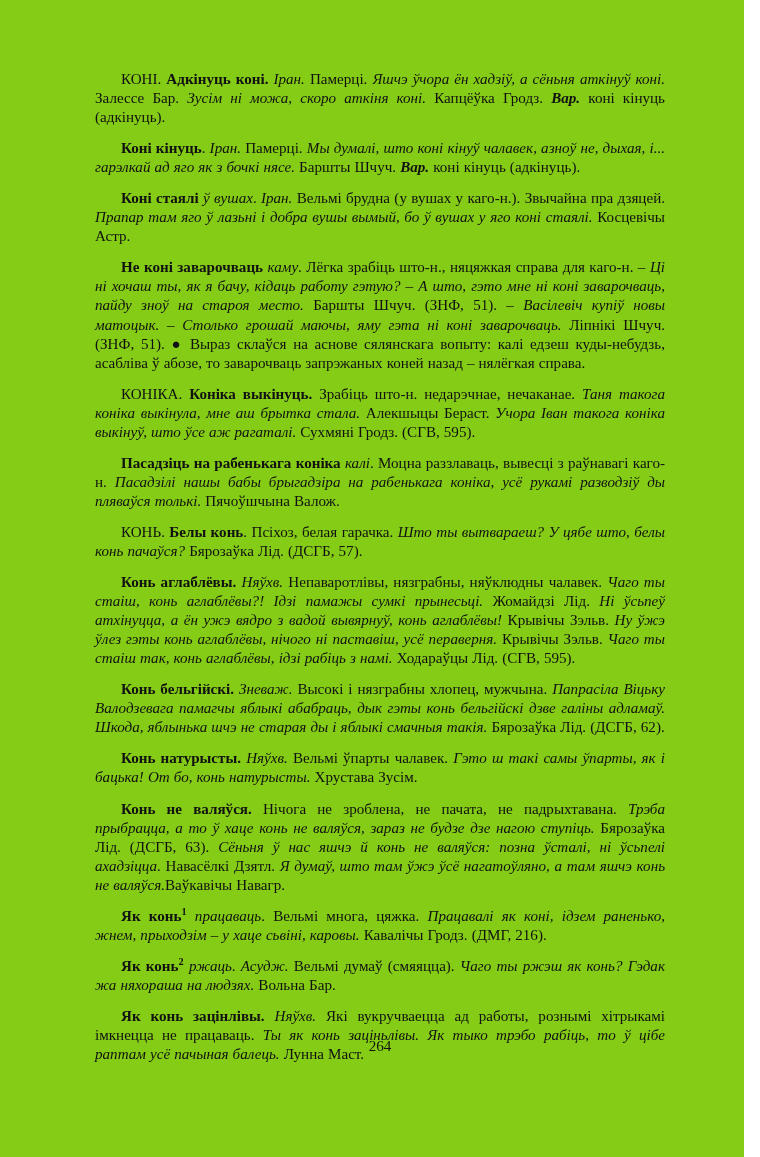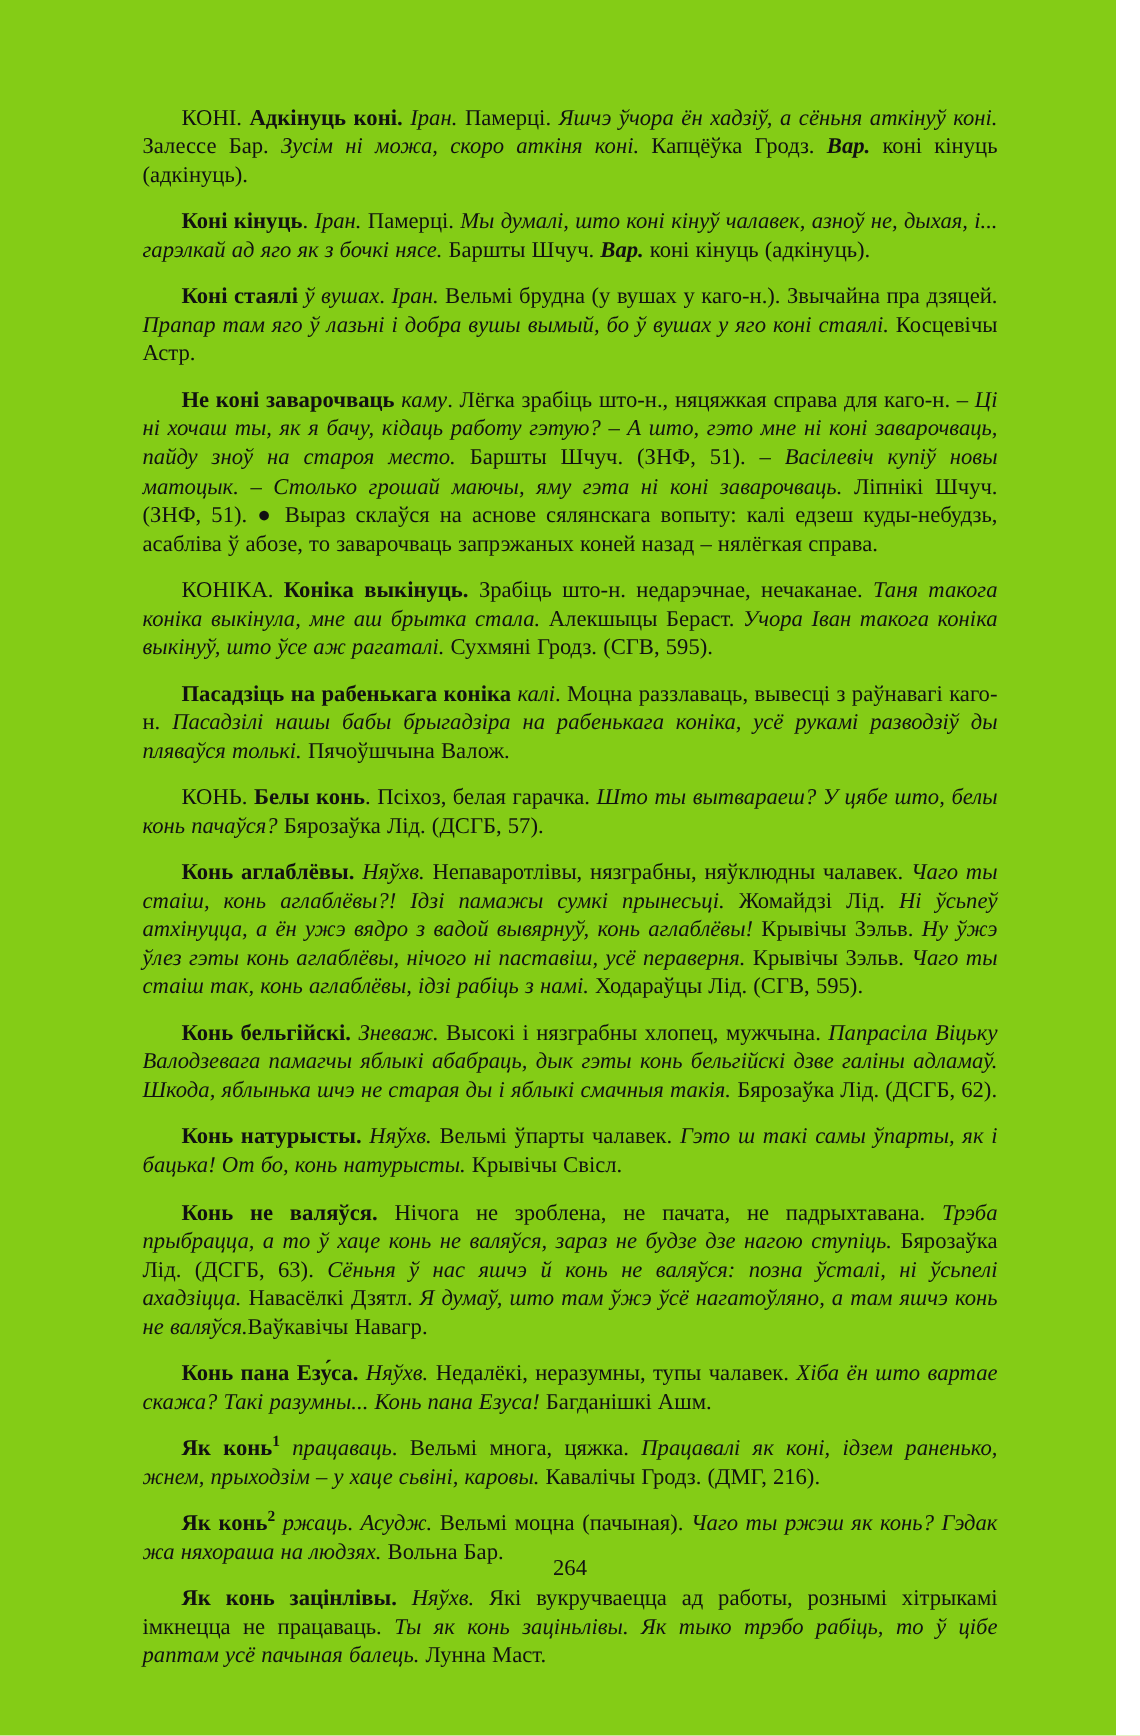--- a/index.html
+++ b/index.html
@@ -63,21 +63,20 @@
   <div class="content" id="entries-root">
       <p class="entry"><span class="rm">КОНІ. </span><span class="hw">Адкінуць коні.</span><span class="rm"> </span><span class="it">Іран.</span><span class="rm"> Памерці. </span><span class="it">Яшчэ ўчора ён хадзіў, а сёньня аткінуў коні.</span><span class="rm"> Залессе Бар. </span><span class="it">Зусім ні можа, скоро аткіня коні.</span><span class="rm"> Капцёўка Гродз. </span><span class="bi">Вар.</span><span class="rm"> коні кінуць (адкінуць).</span></p>
       <p class="entry"><span class="hw">Коні кінуць</span><span class="rm">. </span><span class="it">Іран.</span><span class="rm"> Памерці. </span><span class="it">Мы думалі, што коні кінуў чалавек, азноў не, дыхая, і... гарэлкай ад яго як з бочкі нясе.</span><span class="rm"> Баршты Шчуч. </span><span class="bi">Вар.</span><span class="rm"> коні кінуць (адкінуць).</span></p>
       <p class="entry"><span class="hw">Коні стаялі</span><span class="rm"> </span><span class="it">ў вушах</span><span class="rm">. </span><span class="it">Іран.</span><span class="rm"> Вельмі брудна (у вушах у каго-н.). Звычайна пра дзяцей. </span><span class="it">Прапар там яго ў лазьні і добра вушы вымый, бо ў вушах у яго коні стаялі.</span><span class="rm"> Косцевічы Астр.</span></p>
       <p class="entry"><span class="hw">Не коні заварочваць</span><span class="rm"> </span><span class="it">каму</span><span class="rm">. Лёгка зрабіць што-н., няцяжкая справа для каго-н.  – </span><span class="it">Ці ні хочаш ты, як я бачу, кідаць работу гэтую? – А што, гэто мне ні коні заварочваць, пайду зноў на староя место.</span><span class="rm"> Баршты Шчуч. (ЗНФ, 51). – </span><span class="it">Васілевіч купіў новы матоцык. – Столько грошай маючы, яму гэта ні коні заварочваць.</span><span class="rm"> Ліпнікі Шчуч. (ЗНФ, 51). ● Выраз склаўся на аснове сялянскага вопыту: калі едзеш куды-небудзь, асабліва ў абозе, то заварочваць запрэжаных коней назад – нялёгкая справа.</span></p>
       <p class="entry"><span class="rm">КОНІКА. </span><span class="hw">Коніка выкінуць.</span><span class="rm"> Зрабіць што-н. недарэчнае, нечаканае. </span><span class="it">Таня такога коніка выкінула, мне аш брытка стала.</span><span class="rm"> Алекшыцы Бераст. </span><span class="it">Учора Іван такога коніка выкінуў, што ўсе аж рагаталі.</span><span class="rm"> Сухмяні Гродз. (СГВ, 595).</span></p>
       <p class="entry"><span class="hw">Пасадзіць на рабенькага коніка</span><span class="rm"> </span><span class="it">калі</span><span class="rm">. Моцна раззлаваць, вывесці з раўнавагі каго-н. </span><span class="it">Пасадзілі нашы бабы брыгадзіра на  рабенькага коніка, усё рукамі разводзіў ды пляваўся толькі.</span><span class="rm"> Пячоўшчына Валож.</span></p>
       <p class="entry"><span class="rm">КОНЬ. </span><span class="hw">Белы конь</span><span class="rm">. Псіхоз, белая гарачка. </span><span class="it">Што ты вытвараеш? У цябе што, белы конь пачаўся?</span><span class="rm"> Бярозаўка Лід. (ДСГБ, 57).</span></p>
       <p class="entry"><span class="hw">Конь аглаблёвы.</span><span class="rm"> </span><span class="it">Няўхв.</span><span class="rm"> Непаваротлівы, нязграбны, няўклюдны чалавек. </span><span class="it">Чаго ты стаіш, конь аглаблёвы?! Ідзі памажы сумкі прынесьці.</span><span class="rm"> Жомайдзі Лід. </span><span class="it">Ні ўсьпеў атхінуцца, а ён ужэ вядро з вадой вывярнуў, конь аглаблёвы!</span><span class="rm"> Крывічы Зэльв. </span><span class="it">Ну ўжэ ўлез гэты конь аглаблёвы, нічого ні паставіш, усё пераверня.</span><span class="rm"> Крывічы Зэльв. </span><span class="it">Чаго ты стаіш так, конь аглаблёвы, ідзі рабіць з намі.</span><span class="rm"> Ходараўцы Лід. (СГВ, 595).</span></p>
       <p class="entry"><span class="hw">Конь бельгійскі.</span><span class="rm"> </span><span class="it">Зневаж.</span><span class="rm"> Высокі і нязграбны хлопец, мужчына. </span><span class="it">Папрасіла Віцьку Валодзевага памагчы яблыкі абабраць, дык гэты конь бельгійскі дзве галіны адламаў. Шкода, яблынька шчэ не старая ды і яблыкі смачныя такія.</span><span class="rm"> Бярозаўка Лід. (ДСГБ, 62).</span></p>
-      <p class="entry"><span class="hw">Конь натурысты.</span><span class="rm"> </span><span class="it">Няўхв.</span><span class="rm"> Вельмі ўпарты чалавек. </span><span class="it">Гэто ш такі самы ўпарты, як і бацька! От бо, конь натурысты.</span><span class="rm"> Крывічы Свісл.</span></p>
+      <p class="entry"><span class="hw">Конь натурысты.</span><span class="rm"> </span><span class="it">Няўхв.</span><span class="rm"> Вельмі ўпарты чалавек. </span><span class="it">Гэто ш такі самы ўпарты, як і бацька! От бо, конь натурысты.</span><span class="rm"> Хрустава Зусім.</span></p>
       <p class="entry"><span class="hw">Конь не валяўся.</span><span class="rm"> Нічога не зроблена, не пачата, не падрыхтавана. </span><span class="it">Трэба  прыбрацца, а то ў хаце конь не валяўся, зараз не будзе дзе нагою ступіць.</span><span class="rm"> Бярозаўка Лід. (ДСГБ, 63). </span><span class="it">Сёньня ў нас яшчэ й конь не валяўся: позна ўсталі, ні ўсьпелі ахадзіцца.</span><span class="rm"> Навасёлкі Дзятл. </span><span class="it">Я думаў, што там ўжэ ўсё нагатоўляно, а там яшчэ конь не валяўся.</span><span class="rm">Ваўкавічы Навагр.</span></p>
-      <p class="entry"><span class="hw">Конь пана Езу́са.</span><span class="rm"> </span><span class="it">Няўхв.</span><span class="rm"> Недалёкі, неразумны, тупы чалавек. </span><span class="it">Хіба ён што вартае скажа? Такі разумны... Конь пана Езуса!</span><span class="rm"> Багданішкі Ашм.</span></p>
       <p class="entry"><span class="hw">Як конь</span><sup class="sup">1</sup><span class="rm"> </span><span class="it">працаваць</span><span class="rm">. Вельмі многа, цяжка. </span><span class="it">Працавалі  як коні, ідзем раненько, жнем, прыходзім – у хаце сьвіні, каровы.</span><span class="rm"> Кавалічы Гродз. (ДМГ, 216).</span></p>
-      <p class="entry"><span class="hw">Як конь</span><sup class="sup">2</sup><span class="rm"> </span><span class="it">ржаць</span><span class="rm">. </span><span class="it">Асудж.</span><span class="rm"> Вельмі моцна (пачыная).  </span><span class="it">Чаго ты  ржэш як конь? Гэдак жа няхораша  на людзях.</span><span class="rm"> Вольна Бар.</span></p>
+      <p class="entry"><span class="hw">Як конь</span><sup class="sup">2</sup><span class="rm"> </span><span class="it">ржаць</span><span class="rm">. </span><span class="it">Асудж.</span><span class="rm"> Вельмі думаў (смяяцца).  </span><span class="it">Чаго ты  ржэш як конь? Гэдак жа няхораша  на людзях.</span><span class="rm"> Вольна Бар.</span></p>
       <p class="entry"><span class="hw">Як конь зацінлівы.</span><span class="rm"> </span><span class="it">Няўхв.</span><span class="rm"> Які вукручваецца ад работы, рознымі хітрыкамі імкнецца не працаваць. </span><span class="it">Ты як конь заціньлівы. Як тыко трэбо рабіць, то ў цібе раптам усё пачыная балець.</span><span class="rm"> Лунна Маст.</span></p>
     </div>
   <div class="pagenum">264</div>
 </div>
 
 </body></html>

